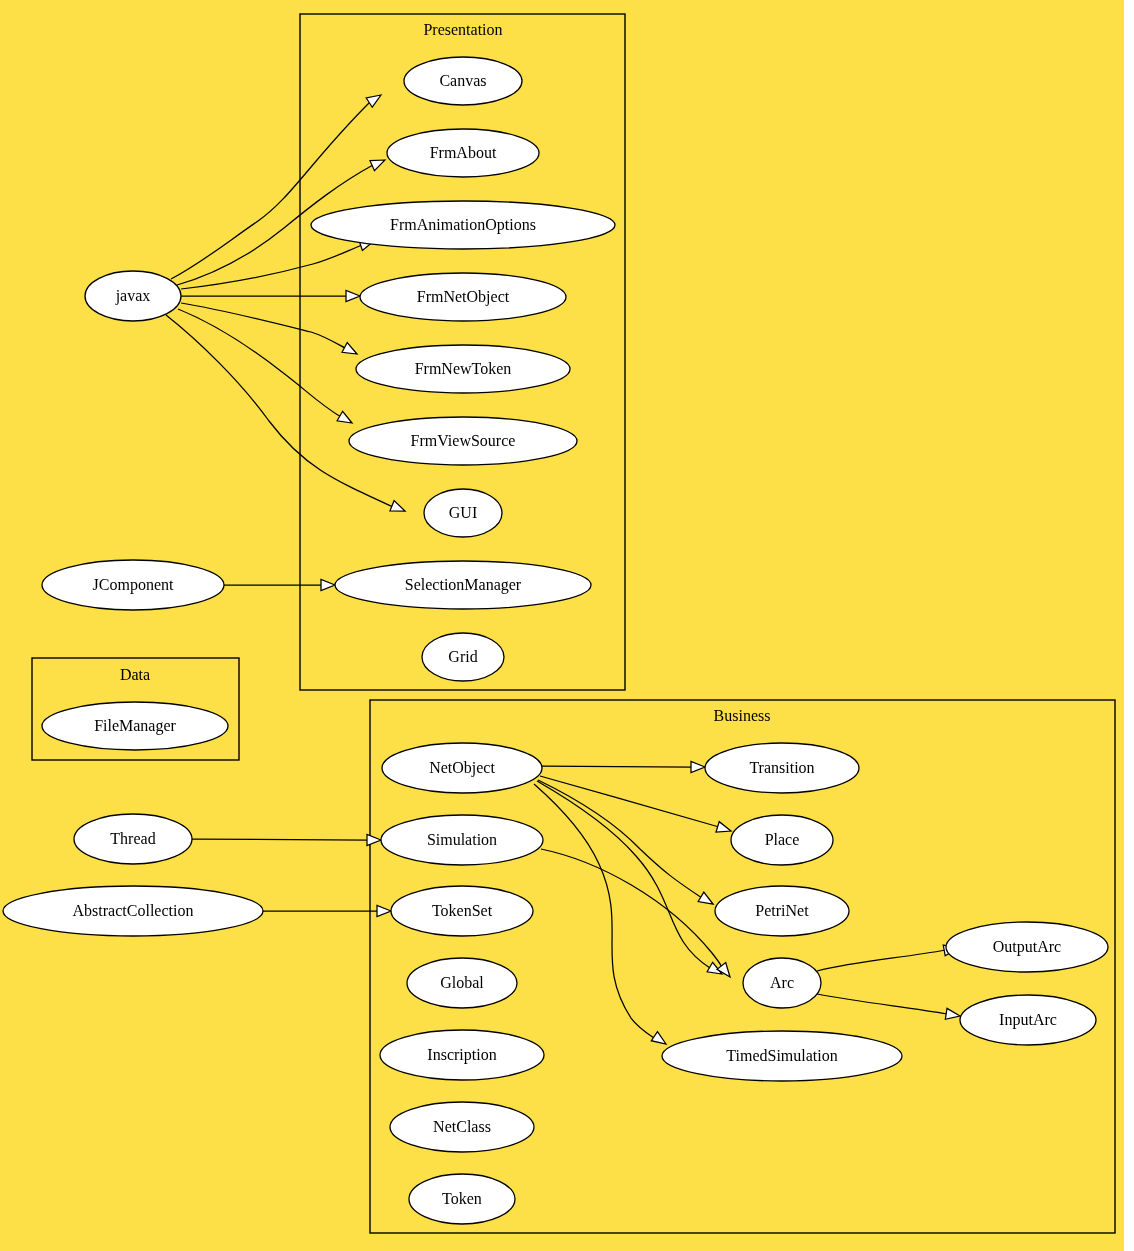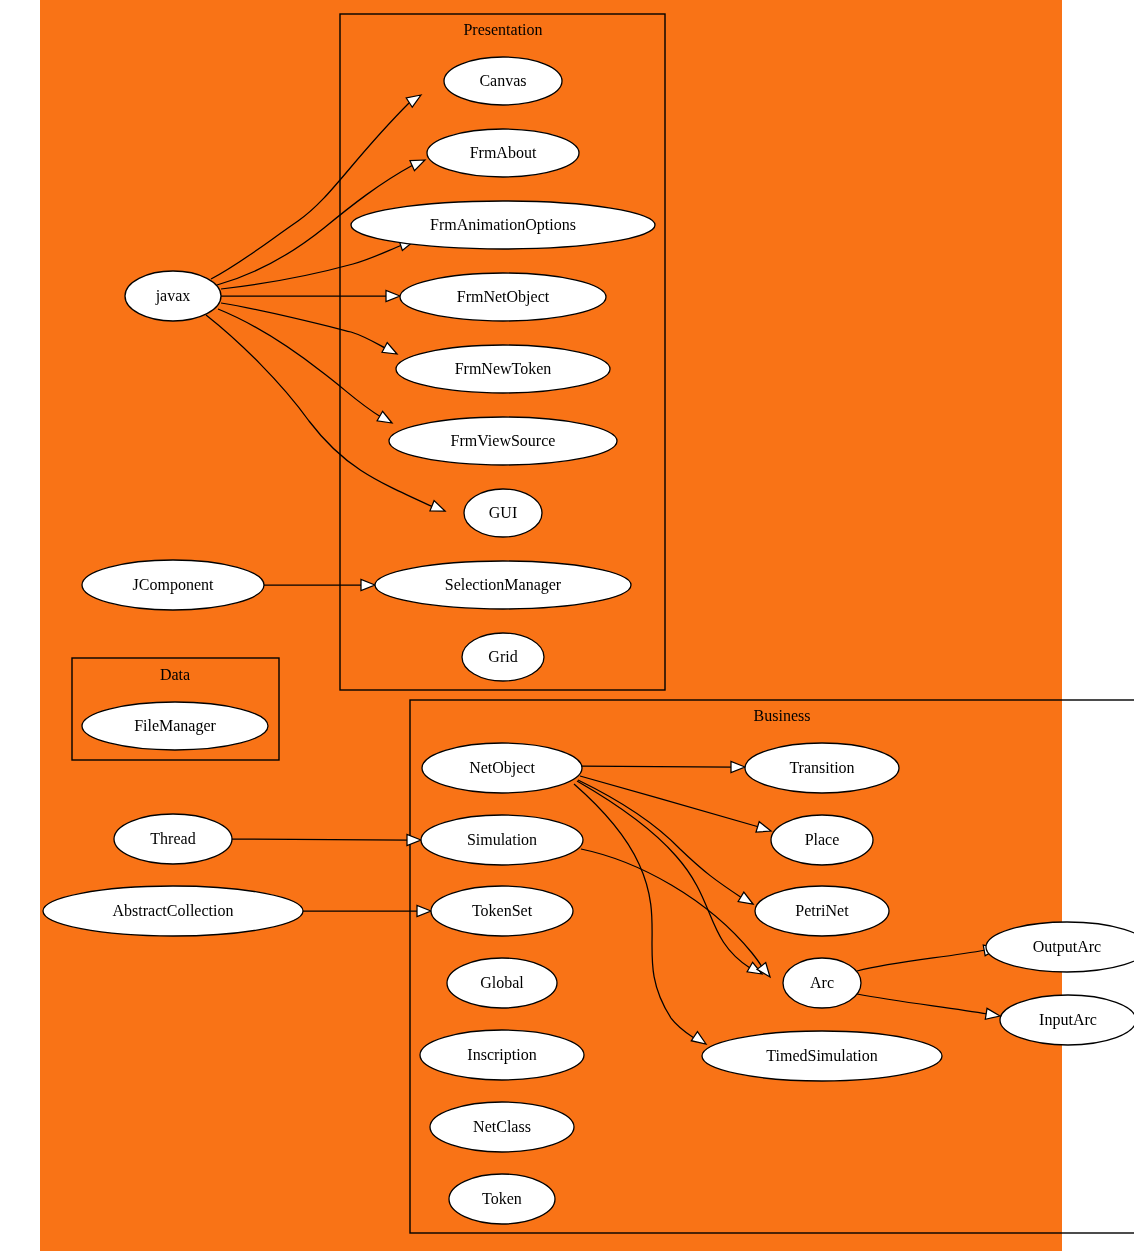--- a/index.html
+++ b/index.html
@@ -3,25 +3,24 @@
 <meta charset="utf-8">
 <title>Package Dependency Diagram</title>
 <style>
   html, body {
     margin: 0;
     padding: 0;
     background: #ffffff;
   }
   #diagram-root {
     position: relative;
-    width: 1022px;
+    width: 1124px;
     height: 1251px;
-    background: #f97316;
+    background: #fde047;
     font-family: "Liberation Serif", "DejaVu Serif", serif;
-    margin-left: 40px;
   }
   svg#graph {
     display: block;
     width: 1134px;
     height: 1251px;
   }
   .cluster-box {
     fill: none;
     stroke: #000000;
     stroke-width: 1.4;

